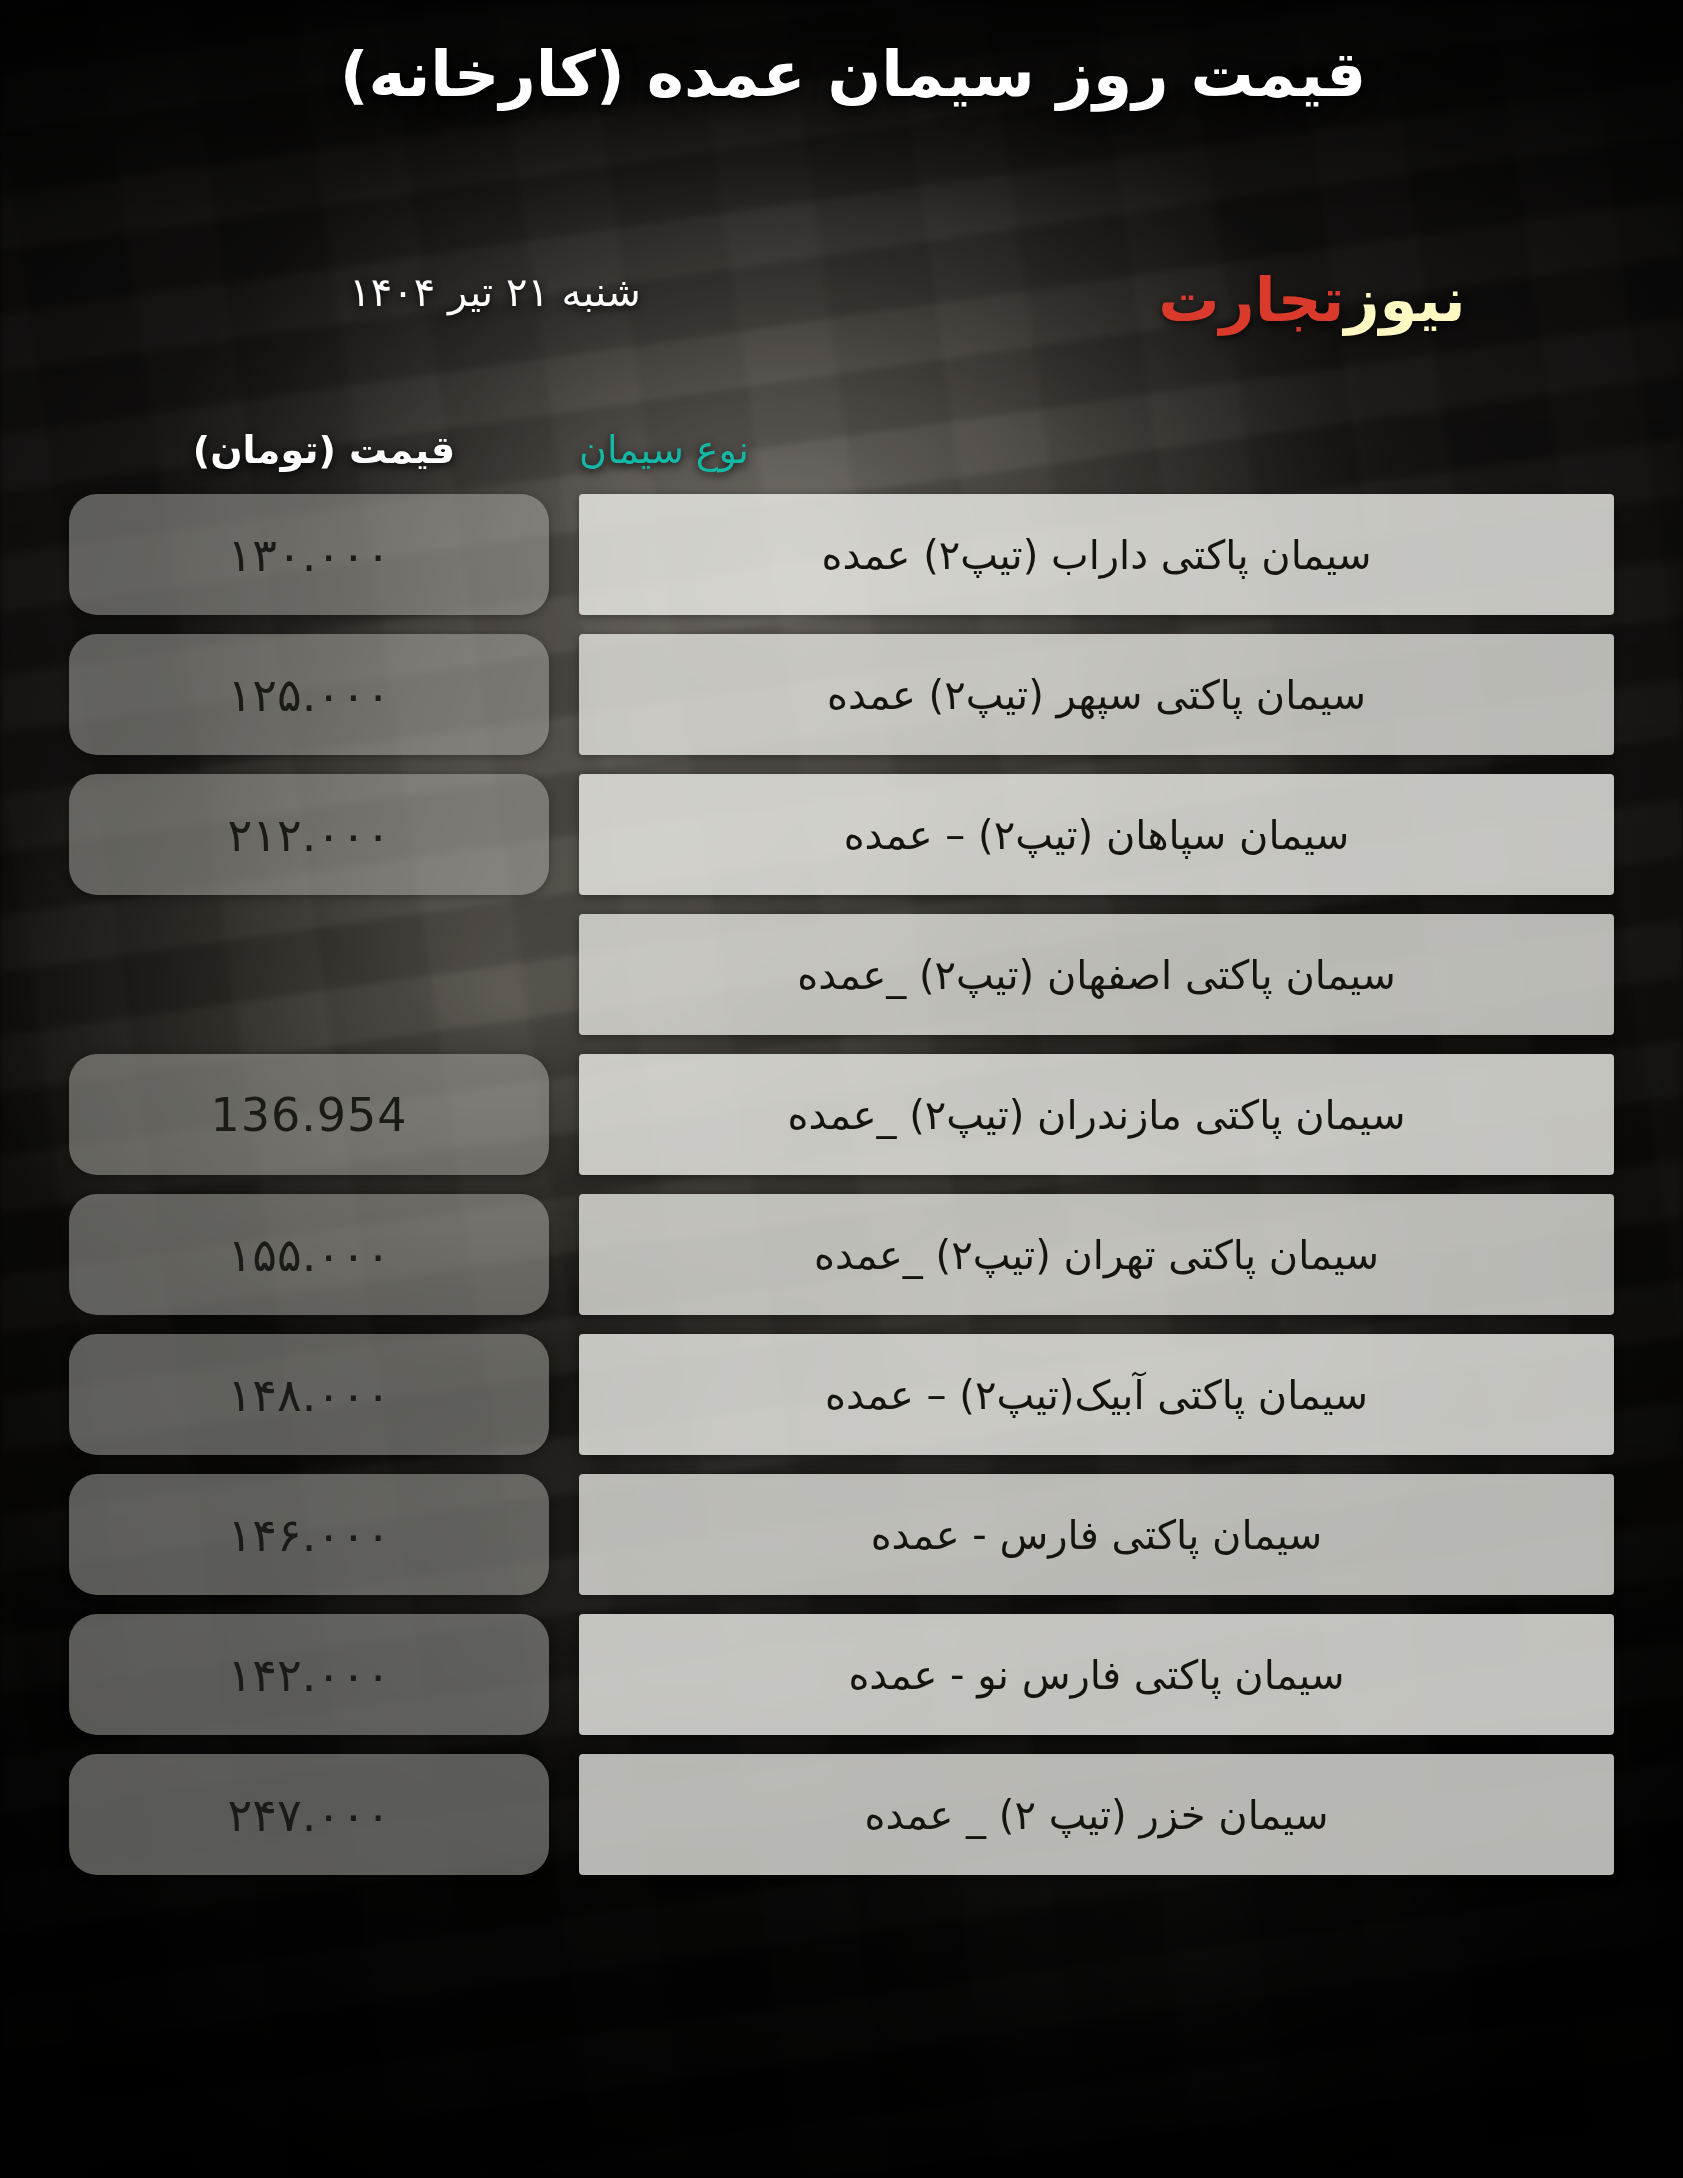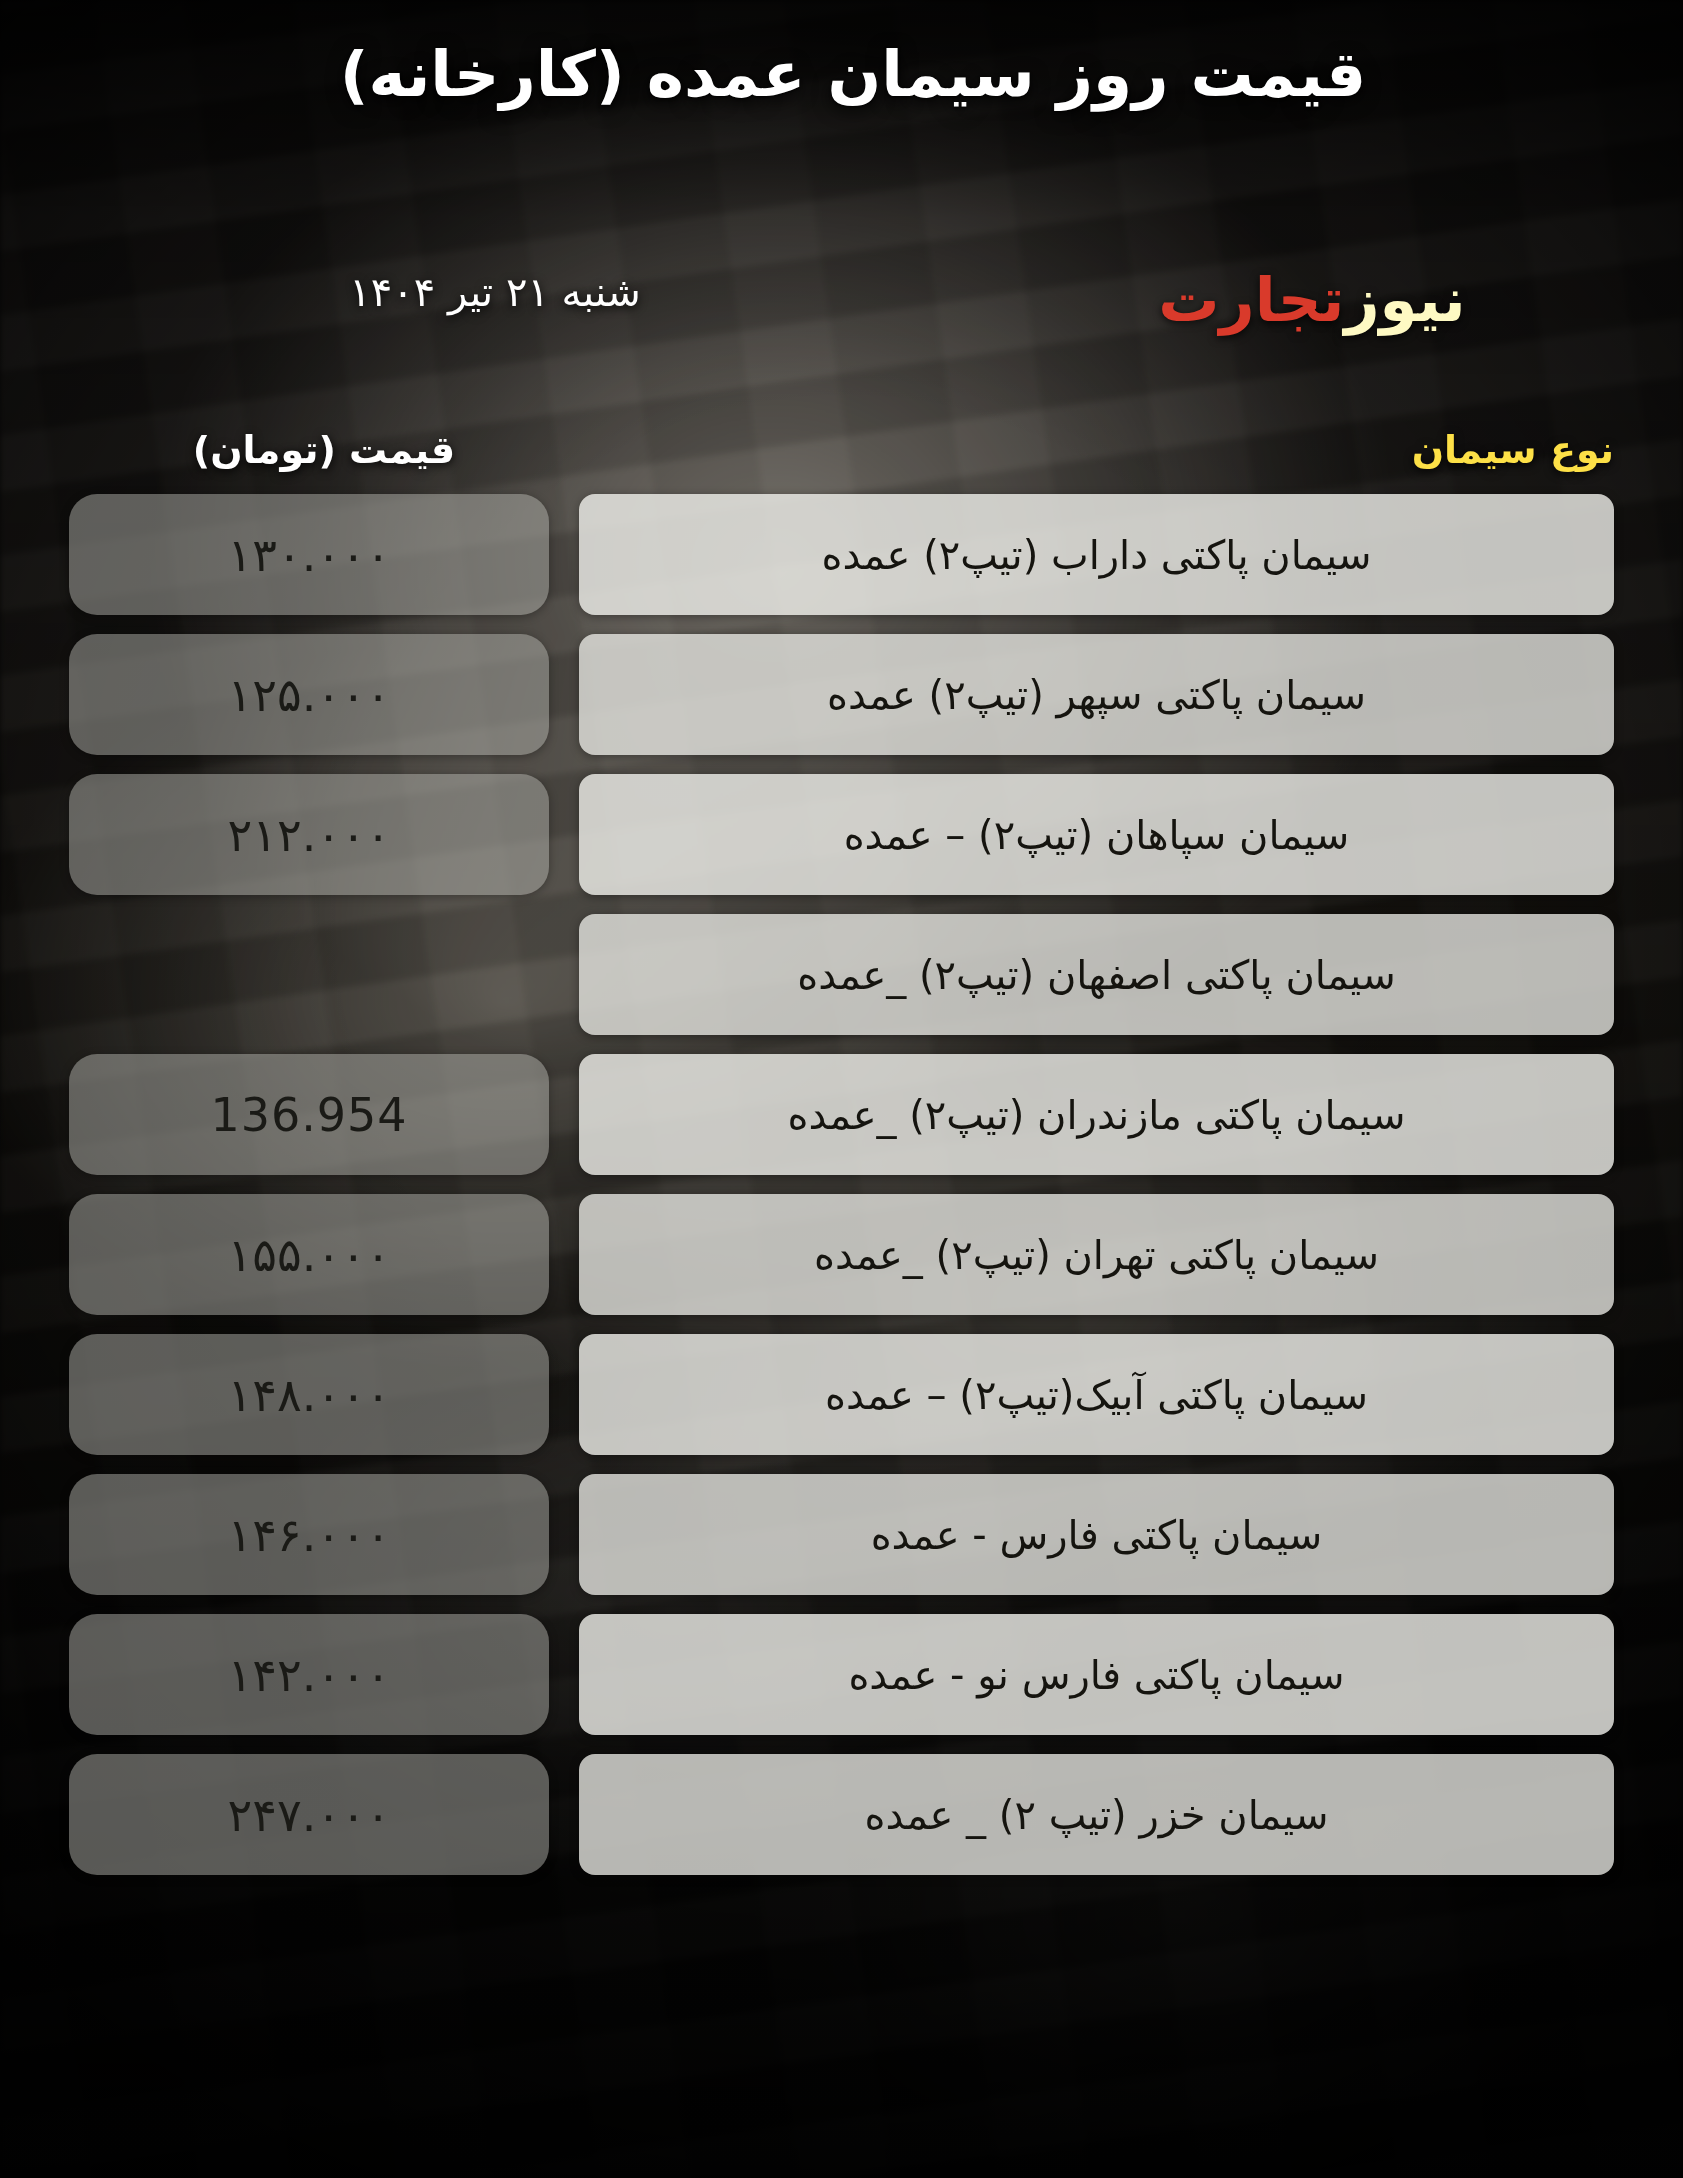--- a/index.html
+++ b/index.html
@@ -114,24 +114,24 @@
   }
   .thead {
     display: flex;
     flex-direction: row;
     align-items: center;
     margin-bottom: 22px;
     direction: rtl;
   }
   .th-type {
     width: 1035px;
-    text-align: right;
-    color: #fde047;
+    text-align: left;
+    color: #14b8a6;
     font-size: 38px;
-    font-weight: bold;
+    font-weight: normal;
     text-shadow: 0 2px 10px rgba(0,0,0,0.9);
   }
   .th-price {
     flex: 1;
     text-align: center;
     color: #ffffff;
     font-size: 38px;
     font-weight: bold;
     text-shadow: 0 2px 10px rgba(0,0,0,0.9);
   }
@@ -140,21 +140,21 @@
     display: flex;
     flex-direction: row;
     align-items: stretch;
     direction: rtl;
     margin-bottom: 19px;
     gap: 30px;
   }
   .cell-type {
     width: 1035px;
     height: 121px;
-    border-radius: 16px;
+    border-radius: 4px;
     background: rgba(232,231,228,0.80);
     display: flex;
     align-items: center;
     justify-content: center;
     color: #15140f;
     font-size: 40px;
     box-shadow: 0 2px 10px rgba(0,0,0,0.35);
   }
   .cell-price {
     flex: 1;

